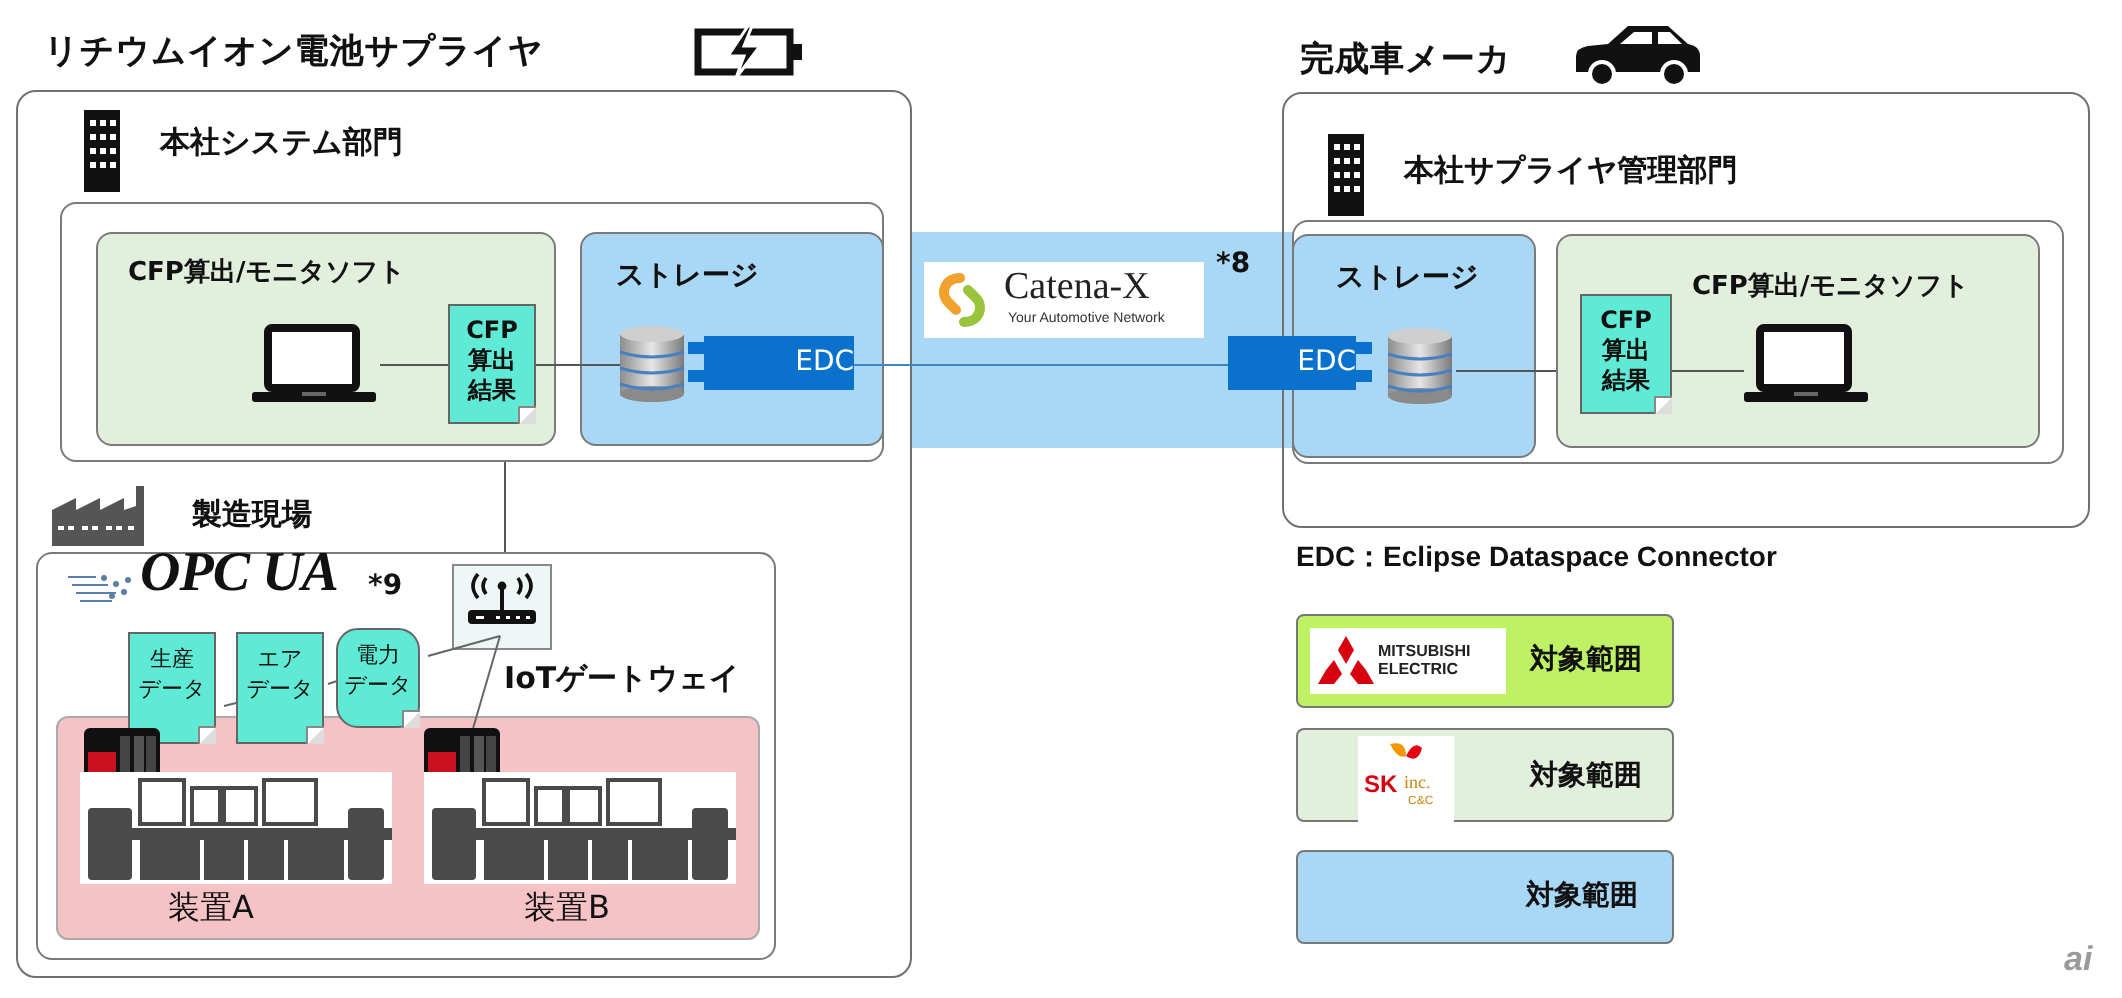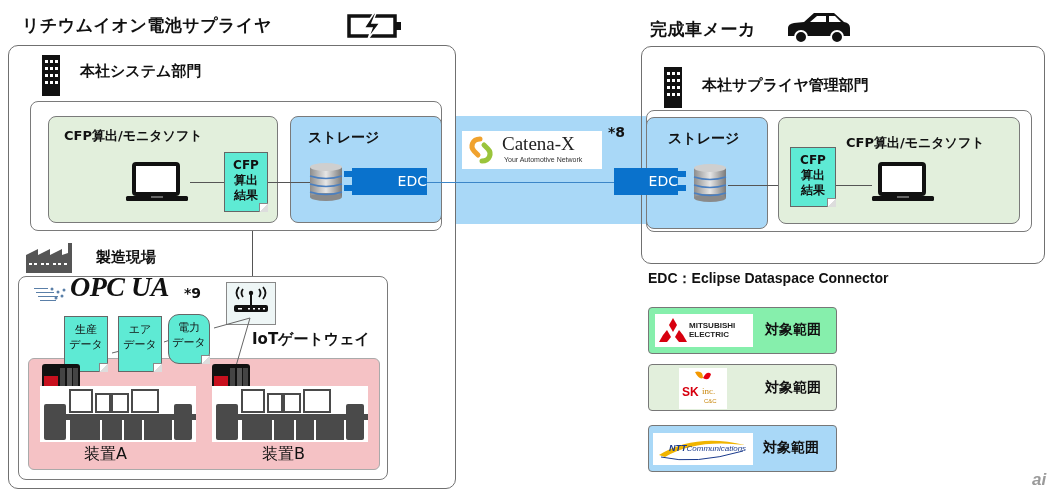--- a/index.html
+++ b/index.html
@@ -325,54 +325,45 @@
       <rect x="72" y="8" width="16" height="18"></rect>
         <rect x="92" y="4" width="26" height="22"></rect>
     </g>
   </svg>
 </div>
 <div class="abs" style="left:84px; top:444px; font-size:16px;">装置A</div>
 <div class="abs" style="left:262px; top:444px; font-size:16px;">装置B</div>
 
 <div class="abs" style="left:648px; top:270px; font-size:14px; font-weight:bold; font-family:'Liberation Sans', sans-serif;">EDC：Eclipse Dataspace Connector</div>
 
-<div class="abs legend-row" style="left:648px; top:307px; width:189px; height:47px; background:#86efac;">
+<div class="abs legend-row" style="left:648px; top:307px; width:189px; height:47px; background:#bef264;">
   <div class="abs legend-logo" style="left:6px; top:6px; width:98px; height:33px;">
     <svg class="abs" style="left:4px; top:4px;" width="28" height="26" viewBox="0 0 28 26">
       <polygon points="14,0 18,7 14,14 10,7" fill="#d7000f"></polygon>
       <polygon points="10,14 14,21 10,26 2,26 6,19" fill="#d7000f" transform="translate(-2,-2)"></polygon>
       <polygon points="18,14 22,19 26,26 18,26 14,21" fill="#d7000f" transform="translate(2,-2)"></polygon>
     </svg>
     <div class="abs" style="left:34px; top:7px; font-size:8px; line-height:9px; font-weight:bold; color:#222; font-family:'Liberation Sans', sans-serif;">
       <div>MITSUBISHI</div>
       <div>ELECTRIC</div>
     </div>
   </div>
   <div class="abs legend-text" style="left:116px; top:13px;">対象範囲</div>
 </div>
 
 <div class="abs legend-row" style="left:648px; top:364px; width:189px; height:47px; background:#e2efdc;">
-  <div class="abs legend-logo" style="left:30px; top:3px; width:48px; height:41px;">
+  <div class="abs legend-logo" style="left:30px; top:3px; width:48px; height:58px;">
     <svg class="abs" style="left:14px; top:2px;" width="20" height="14" viewBox="0 0 20 14">
       <path d="M2 2 Q10 0 10 8 Q6 10 2 2 Z" fill="#f39800"></path>
       <path d="M10 8 Q14 0 18 4 Q16 12 10 8 Z" fill="#e60012"></path>
     </svg>
     <div class="abs" style="left:3px; top:17px; font-size:12px; font-weight:bold; color:#d7000f; font-family:'Liberation Sans', sans-serif;">SK</div>
     <div class="abs" style="left:23px; top:18px; font-size:9px; color:#c8860b; font-family:Liberation Serif, serif;text-align:center;">inc.</div>
     <div class="abs" style="left:25px; top:30px; font-size:6px; color:#c8860b; font-family:'Liberation Sans', sans-serif;">C&amp;C</div>
   </div>
   <div class="abs legend-text" style="left:116px; top:14px;">対象範囲</div>
 </div>
 
 <div class="abs legend-row" style="left:648px; top:425px; width:189px; height:47px; background:#a9d8f7;">
-  <div class="abs legend-logo" style="left:4px; top:7px; width:100px; height:32px;">
-    <svg class="abs" style="left:2px; top:2px;" width="96" height="28" viewBox="0 0 96 28">
-      <path d="M4 20 Q40 -2 90 10 Q40 4 10 22 Z" fill="#f0b400"></path>
-      <path d="M6 22 Q40 30 88 16" stroke="#1a3a8c" stroke-width="1" fill="none"></path>
-    </svg>
-    <div class="abs" style="left:16px; top:10px; font-size:8px; font-style:italic; color:#1a3a8c; font-family:'Liberation Sans', sans-serif;">
-      <span style="font-weight:bold; font-size:9px;">NTT</span><span>Communications</span>
-    </div>
-  </div>
   <div class="abs legend-text" style="left:114px; top:13px;">対象範囲</div>
 </div>
 
 <div class="abs" style="left:1032px; top:470px; font-size:17px; font-weight:bold; font-style:italic; color:#9a9a9a; font-family:'Liberation Sans', sans-serif;">ai</div>
 
 </body></html>

